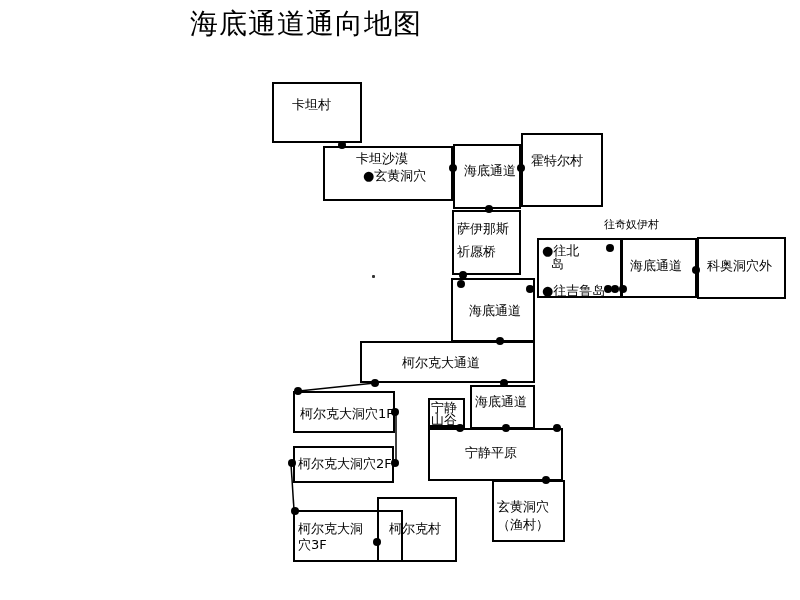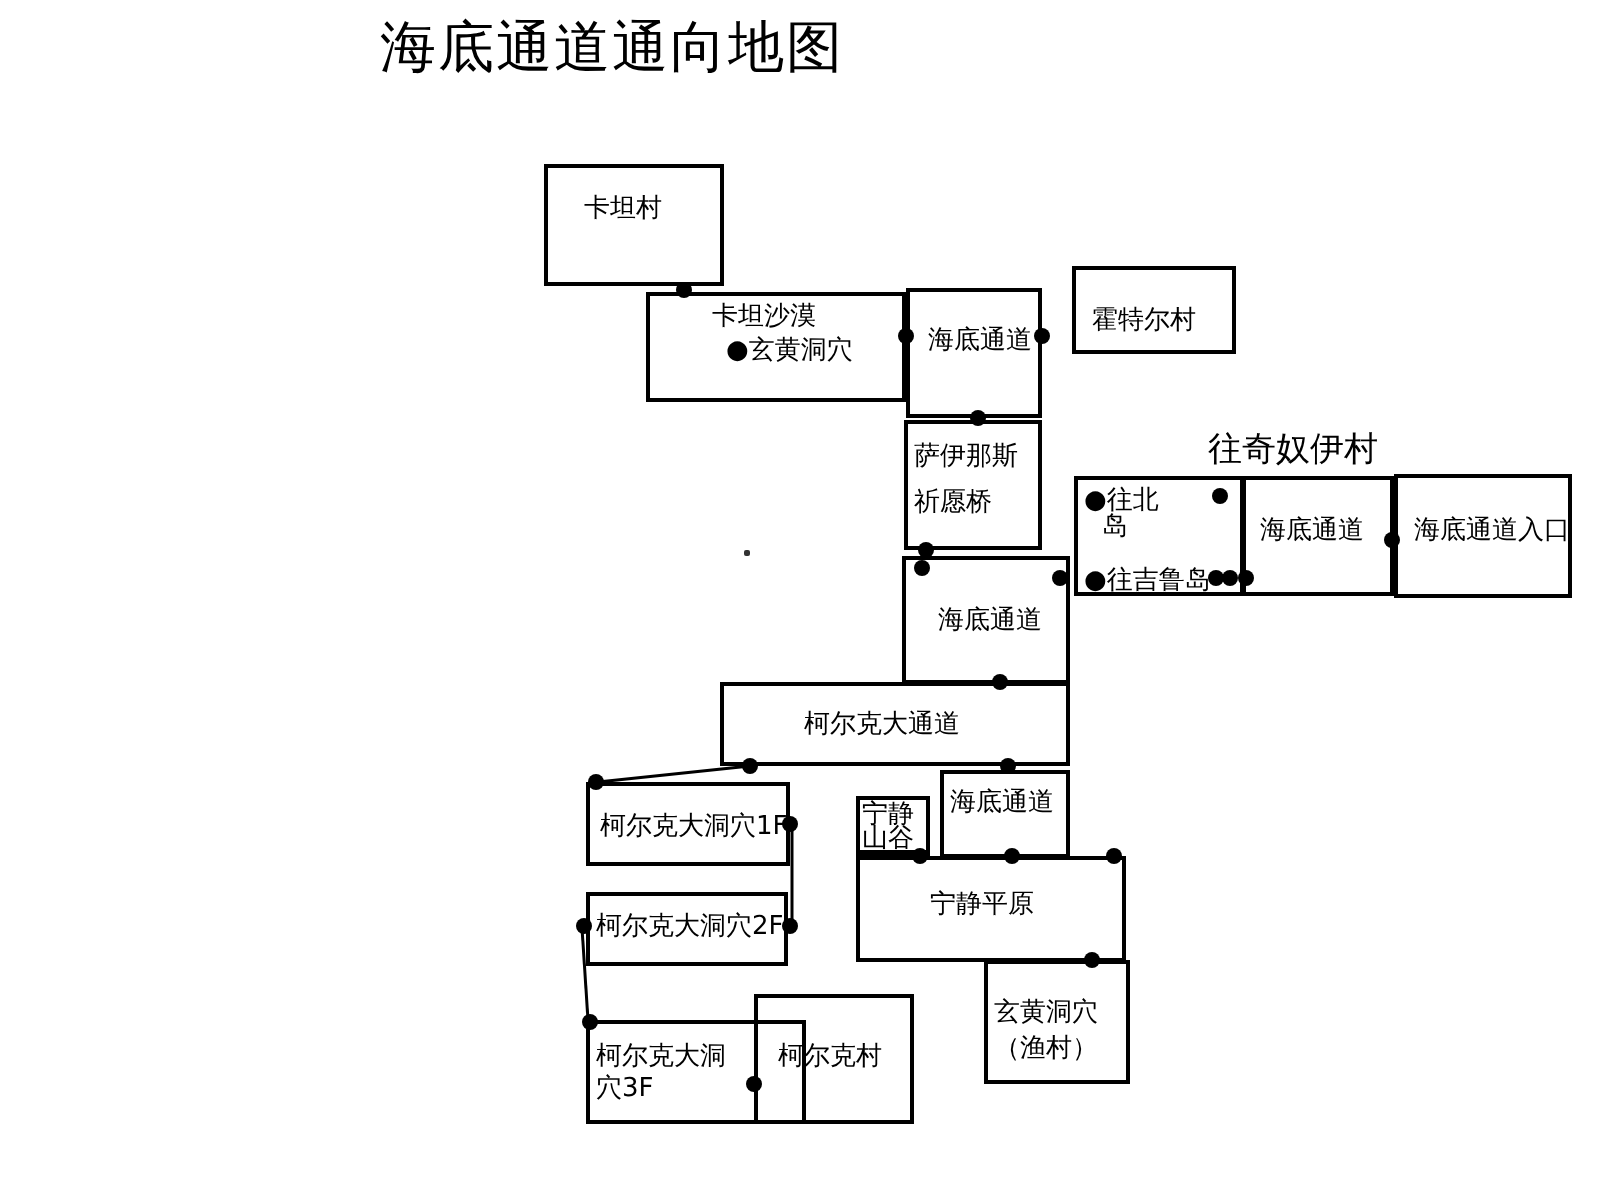--- a/index.html
+++ b/index.html
@@ -15,21 +15,21 @@
   }
   .box {
     position:absolute; box-sizing:border-box;
     border:2px solid #000; background:transparent; z-index:2;
   }
   .lbl {
     position:absolute; font-size:13px; line-height:14px;
     color:#000; white-space:nowrap; z-index:4;
   }
   .free-lbl {
-    position:absolute; font-size:17px; line-height:14px;
+    position:absolute; font-size:11px; line-height:14px;
     color:#000; white-space:nowrap; z-index:4;
   }
   .dot {
     position:absolute; width:8px; height:8px; background:#000;
     border-radius:50%; transform:translate(-50%,-50%); z-index:5;
   }
   #wires { position:absolute; left:0; top:0; z-index:1; }
   #speck {
     position:absolute; width:3px; height:3px; background:#333;
     z-index:1; border-radius:1px;
@@ -49,37 +49,37 @@
 <div class="box" style="left: 272px; top: 82px; width: 90px; height: 61px;">
       <div class="lbl" style="left: 18px; top: 14px;">卡坦村</div>
     </div>
     <div class="box" style="left: 323px; top: 146px; width: 130px; height: 55px;">
       <div class="lbl" style="left: 31px; top: 4px;">卡坦沙漠</div>
       <div class="lbl" style="left: 38px; top: 21px;">●玄黄洞穴</div>
     </div>
     <div class="box" style="left: 453px; top: 144px; width: 68px; height: 65px;">
       <div class="lbl" style="left: 9px; top: 18px;">海底通道</div>
     </div>
-    <div class="box" style="left: 536px; top: 133px; width: 82px; height: 44px;">
+    <div class="box" style="left: 521px; top: 133px; width: 82px; height: 74px; font-family: Liberation Serif, serif;">
       <div class="lbl" style="left: 8px; top: 19px;">霍特尔村</div>
     </div>
     <div class="box" style="left: 452px; top: 210px; width: 69px; height: 65px;">
       <div class="lbl" style="left: 3px; top: 10px;">萨伊那斯</div>
       <div class="lbl" style="left: 3px; top: 33px;">祈愿桥</div>
     </div>
     <div class="box" style="left: 537px; top: 238px; width: 85px; height: 60px;">
       <div class="lbl" style="left: 3px; top: 4px;">●往北</div>
       <div class="lbl" style="left: 12px; top: 17px;">岛</div>
       <div class="lbl" style="left: 3px; top: 44px;">●往吉鲁岛</div>
     </div>
     <div class="box" style="left: 621px; top: 238px; width: 76px; height: 60px;">
       <div class="lbl" style="left: 7px; top: 19px;">海底通道</div>
     </div>
     <div class="box" style="left: 697px; top: 237px; width: 89px; height: 62px;">
-      <div class="lbl" style="left: 8px; top: 20px;">海底通道入口</div>
+      <div class="lbl" style="left: 8px; top: 20px;">科奥洞穴外</div>
     </div>
     <div class="box" style="left: 451px; top: 278px; width: 84px; height: 64px;">
       <div class="lbl" style="left: 16px; top: 24px;">海底通道</div>
     </div>
     <div class="box" style="left: 360px; top: 341px; width: 175px; height: 42px;">
       <div class="lbl" style="left: 40px; top: 13px;">柯尔克大通道</div>
     </div>
     <div class="box" style="left: 293px; top: 391px; width: 102px; height: 42px;">
       <div class="lbl" style="left: 5px; top: 14px;">柯尔克大洞穴1F</div>
     </div>

